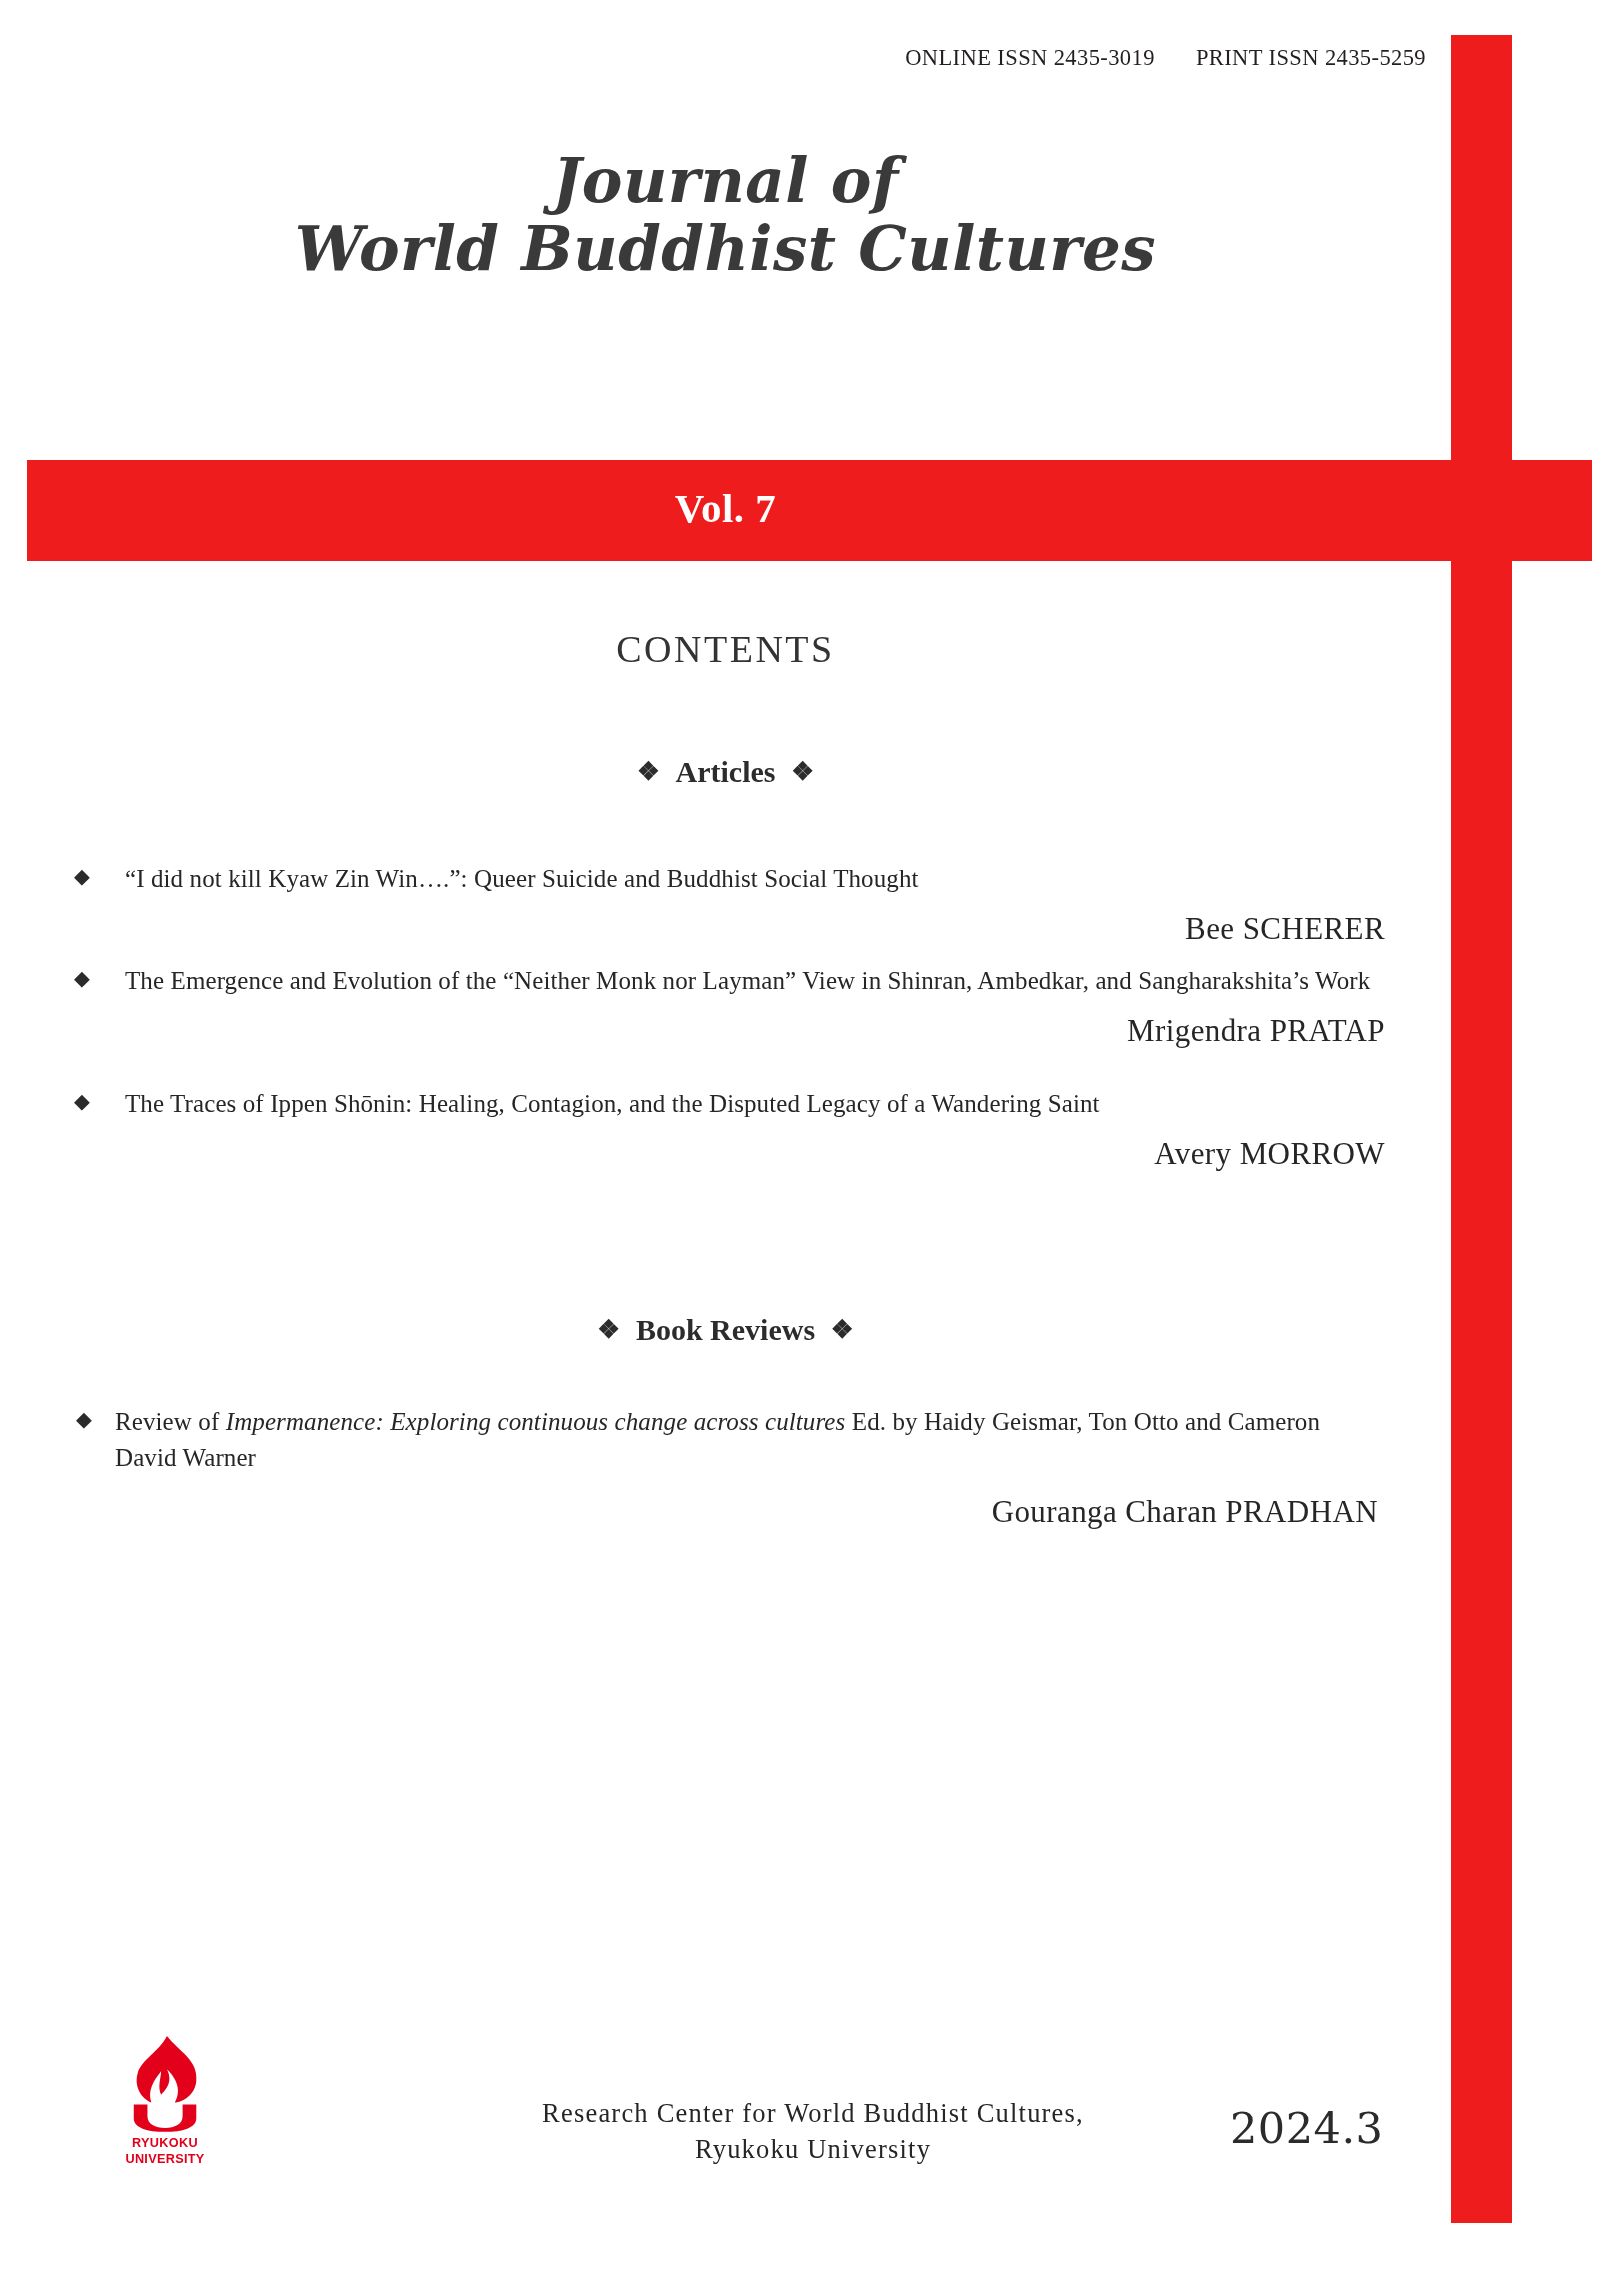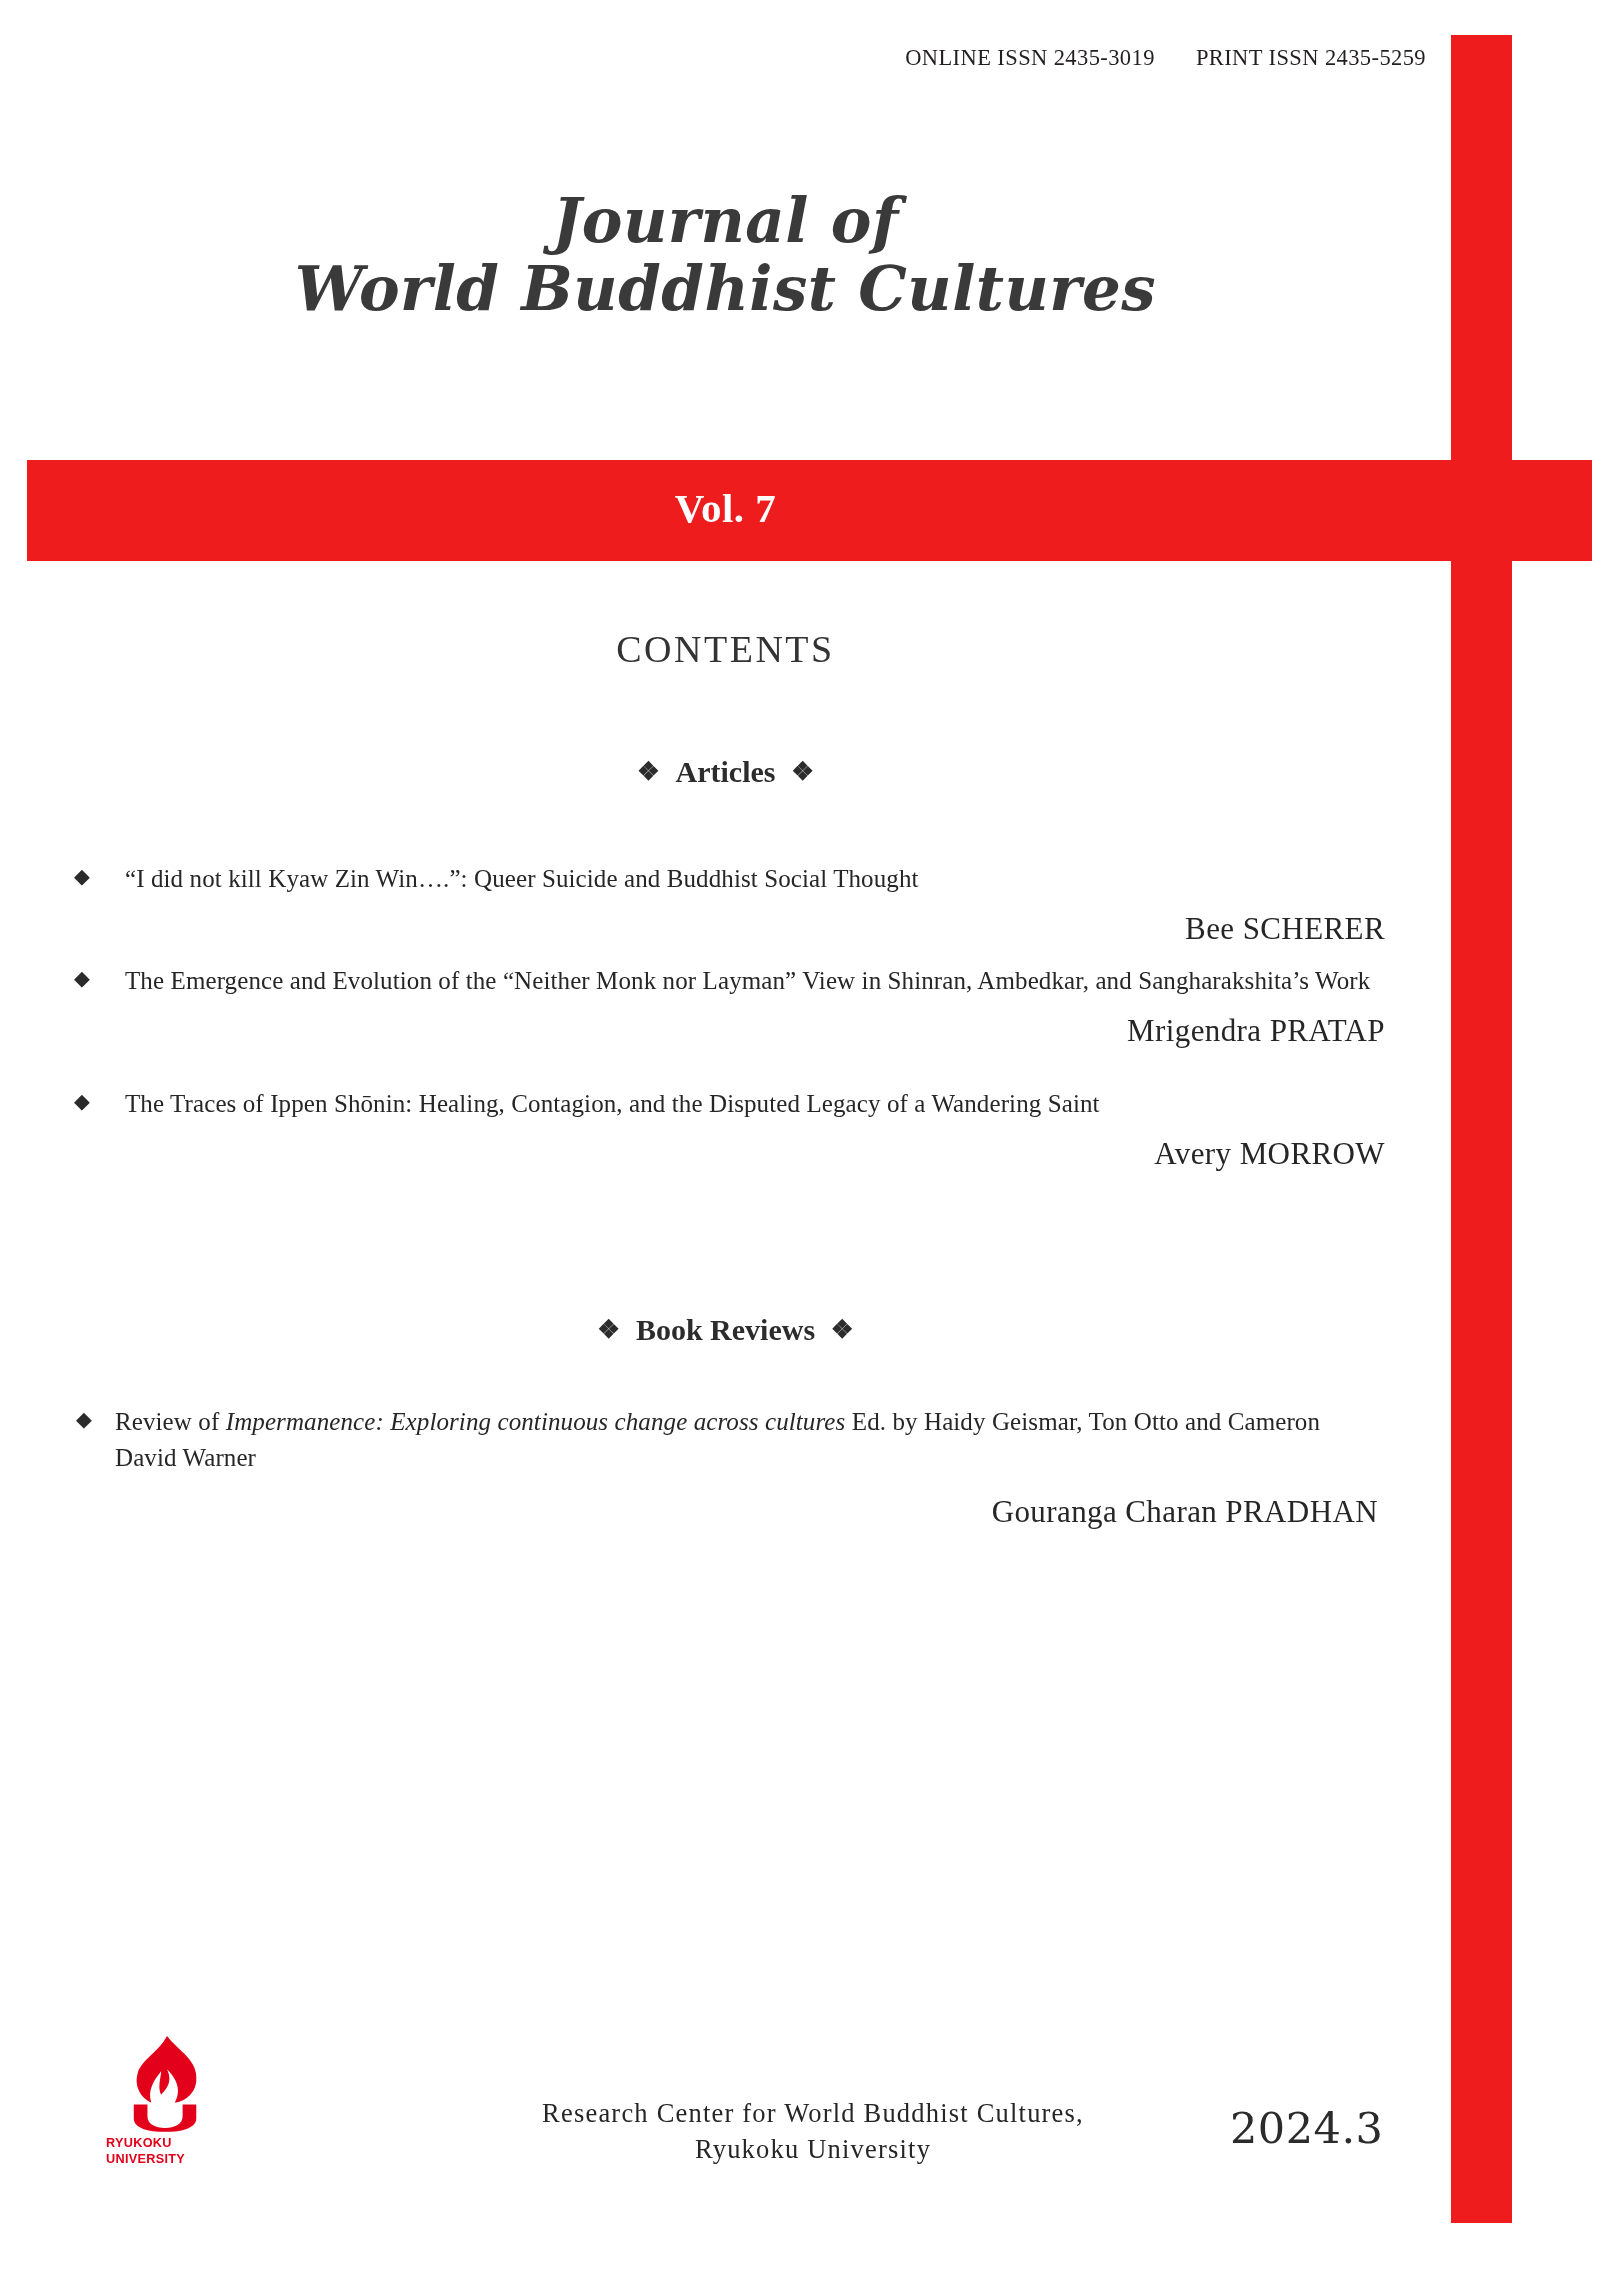--- a/index.html
+++ b/index.html
@@ -55,21 +55,21 @@
     top: 147px;
     left: 0;
     width: 1451px;
     text-align: center;
     font-family: "DejaVu Serif", serif;
     font-style: italic;
     font-weight: bold;
     color: #3a3a3a;
     line-height: 1.12;
   }
-  #journal-title .line1 { font-size: 61px; display: block; letter-spacing: 0.5px; margin-top: 40px;}
+  #journal-title .line1 { font-size: 61px; display: block; letter-spacing: 0.5px;}
   #journal-title .line2 { font-size: 61px; display: block; letter-spacing: 0.5px;}
 
   
   #volume-label {
     position: absolute;
     top: 484px;
     left: 0;
     width: 1451px;
     text-align: center;
     color: #ffffff;
@@ -179,20 +179,21 @@
     left: 106px;
     top: 2034px;
     width: 118px;
     height: 147px;
   }
   #logo .mark { position: absolute; left: 17.6px; top: 0; width: 84px; height: 98px; }
   #logo .logo-text {
     position: absolute;
     left: 0; top: 102px;
     width: 118px;
+    text-align: center;
     color: #e2001a;
     font-family: "Liberation Sans", sans-serif;
     font-weight: bold;
     font-size: 12.7px;
     line-height: 1.25;
     letter-spacing: 0.3px;
   }
 </style>
 </head>
 <body>

